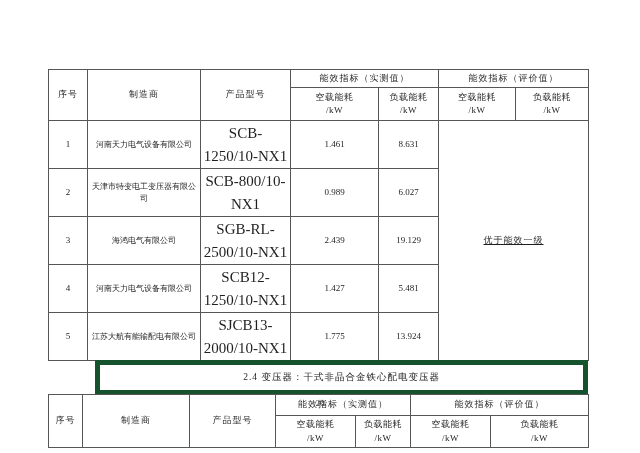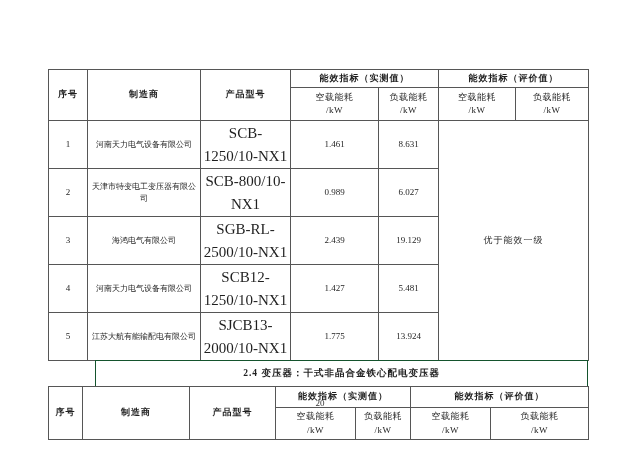--- a/index.html
+++ b/index.html
@@ -24,41 +24,41 @@
     border:1px solid #565656;
     text-align:center;
     vertical-align:middle;
     font-size:9px;
     font-weight:normal;
     padding:1px 2px;
     white-space:pre-line;
     line-height:1.5;
     overflow:hidden;
   }
-  th.grp, th.main{font-weight:bold;letter-spacing:1px;}
+  th.grp, th.main{font-weight:normal;letter-spacing:1px;}
   th.sub{font-weight:normal;letter-spacing:0.5px;}
   td.mfr{font-size:8px;padding:1px 3px;letter-spacing:0;margin-left:38px;}
   td.model{font-size:15px;letter-spacing:0;}
   td.num{font-size:9px;letter-spacing:0;}
-  td.eval{font-size:9px;letter-spacing:1px;}
+  td.eval{font-size:9px;letter-spacing:1px;text-decoration:underline;}
   tr.hA{height:18px;}
   tr.hB{height:33px;}
   tr.r1{height:32px;}
   tr.r2{height:32px;}
   tr.r3{height:29px;}
   tr.r4{height:28px;}
   tr.r5{height:27px;}
   tr.h2A{height:21px;}
   tr.h2B{height:32px;}
   .section-row{
-    border:1px solid #14532d;
+    border:5px solid #14532d;
     margin-top:-1px;
     height:25px;
     display:flex;align-items:center;justify-content:center;
-    font-size:9.5px;font-weight:bold;letter-spacing:1px;margin-left:47px;
+    font-size:9.5px;font-weight:normal;letter-spacing:1px;margin-left:47px;
   }
   .tbl2{margin-top:-1px;}
   .page-num{
     position:absolute;
     left:0;top:398px;width:640px;
     text-align:center;
     font-size:9px;
     color:#333;
   }
 </style>

